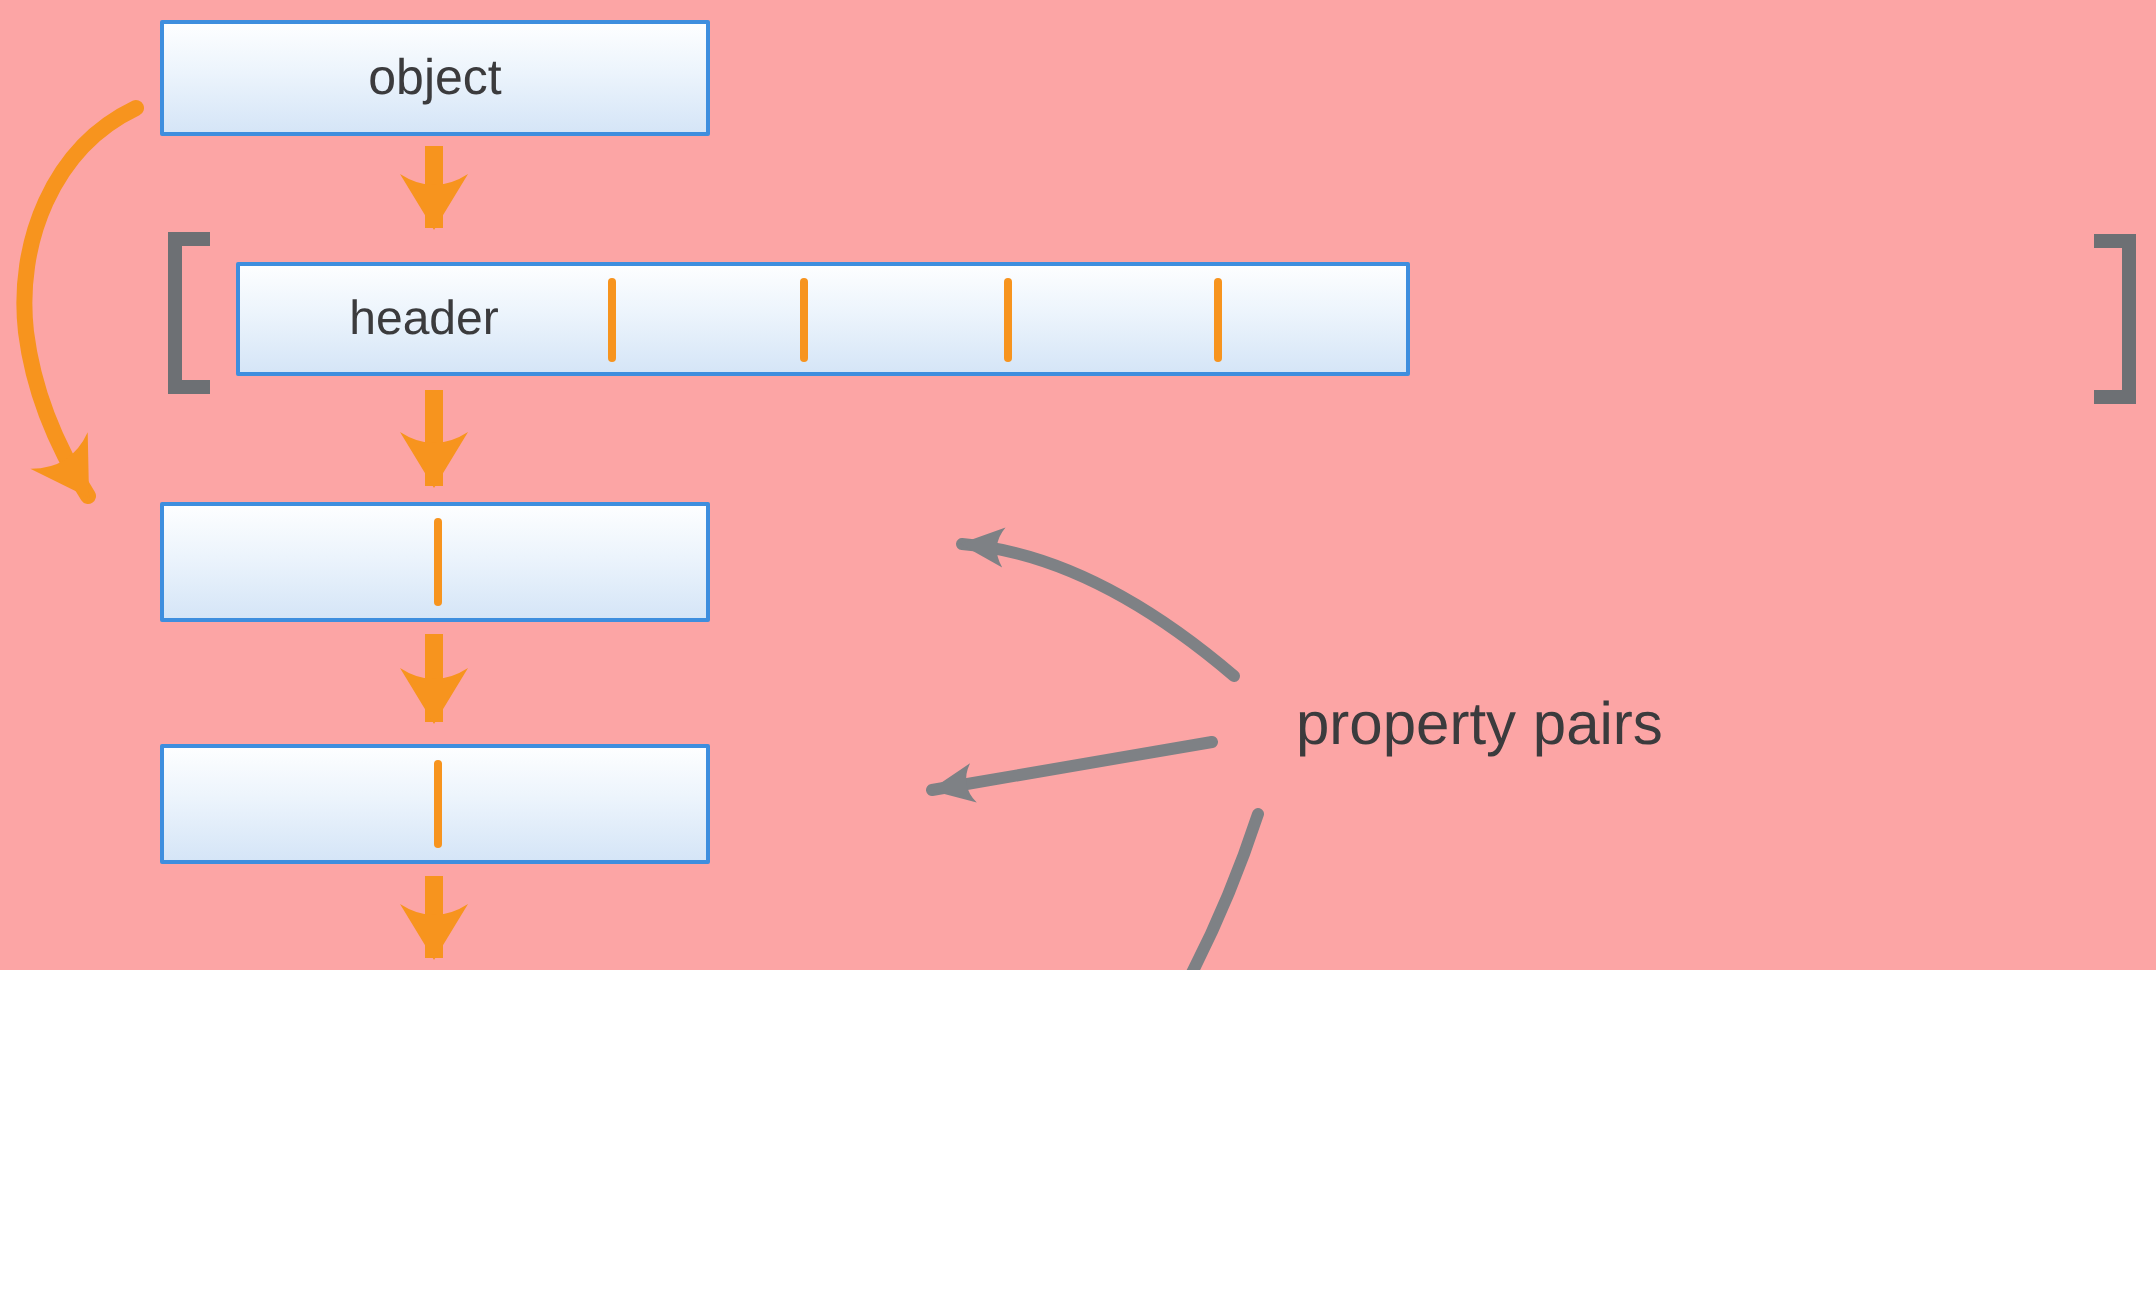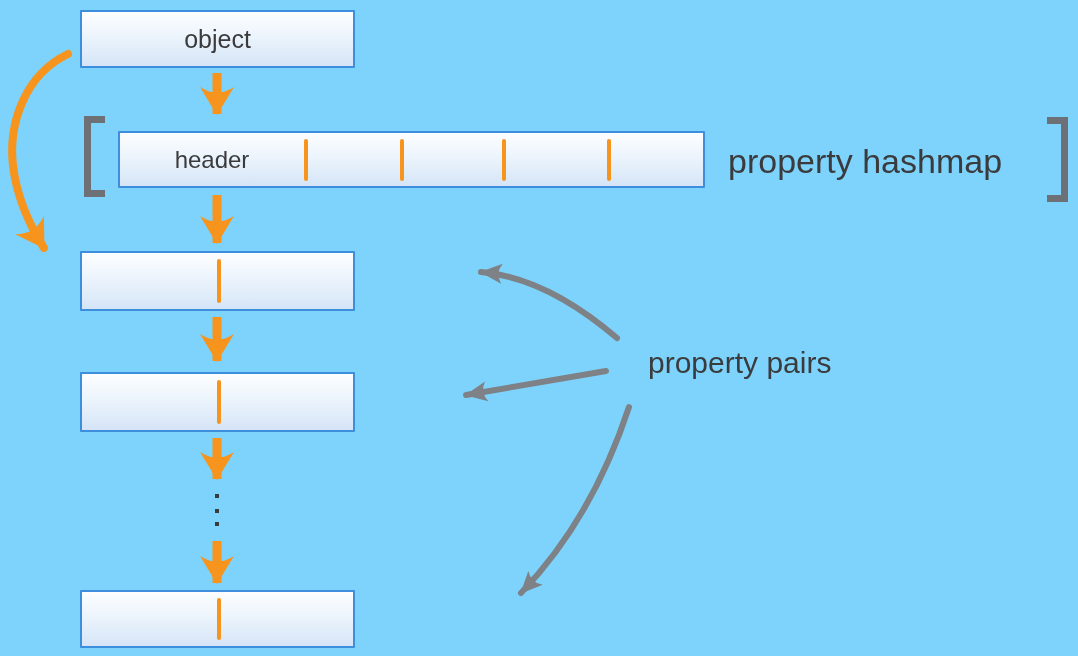--- a/index.html
+++ b/index.html
@@ -8,22 +8,22 @@
     --fill-top:#FDFEFF;
     --fill-mid:#ECF4FC;
     --fill-bottom:#D5E5F7;
     --gray:#7E8185;
     --bracket-gray:#6D7074;
     --text-dark:#3B3B3D;
   }
   html,body{margin:0;padding:0;background:#ffffff;}
   .canvas{
     position:relative;
-    width:1078px;height:656px;
-    background:#7dd3fc;
+    width:1078px;height:485px;
+    background:#fca5a5;
     overflow:hidden;
     font-family:"Liberation Sans","DejaVu Sans",sans-serif;
     color:var(--text-dark);
   }
   .box{
     position:absolute;
     box-sizing:border-box;
     border:2px solid var(--blue);
     background:linear-gradient(180deg,var(--fill-top) 0%,var(--fill-mid) 45%,var(--fill-bottom) 100%);
     border-radius:1px;
@@ -119,21 +119,20 @@
   <div class="bracket bracket-right" style="left:1047px;top:117px;width:21px;height:85px;"></div>
 
   <div class="box" style="left:118px;top:131px;width:587px;height:57px;">
     <div class="hdr-label">header</div>
     <div class="divider" style="left:184px;top:6px;height:42px;"></div>
     <div class="divider" style="left:280px;top:6px;height:42px;"></div>
     <div class="divider" style="left:382px;top:6px;height:42px;"></div>
     <div class="divider" style="left:487px;top:6px;height:42px;"></div>
   </div>
 
-  <div class="annotation hashmap" style="left:728px;top:142px;">property hashmap</div>
 
   <div class="box" style="left:80px;top:251px;width:275px;height:60px;">
     <div class="divider" style="left:135px;top:6px;height:44px;"></div>
   </div>
 
   <div class="box" style="left:80px;top:372px;width:275px;height:60px;">
     <div class="divider" style="left:135px;top:6px;height:44px;"></div>
   </div>
 
   <div class="box" style="left:80px;top:590px;width:275px;height:58px;">

